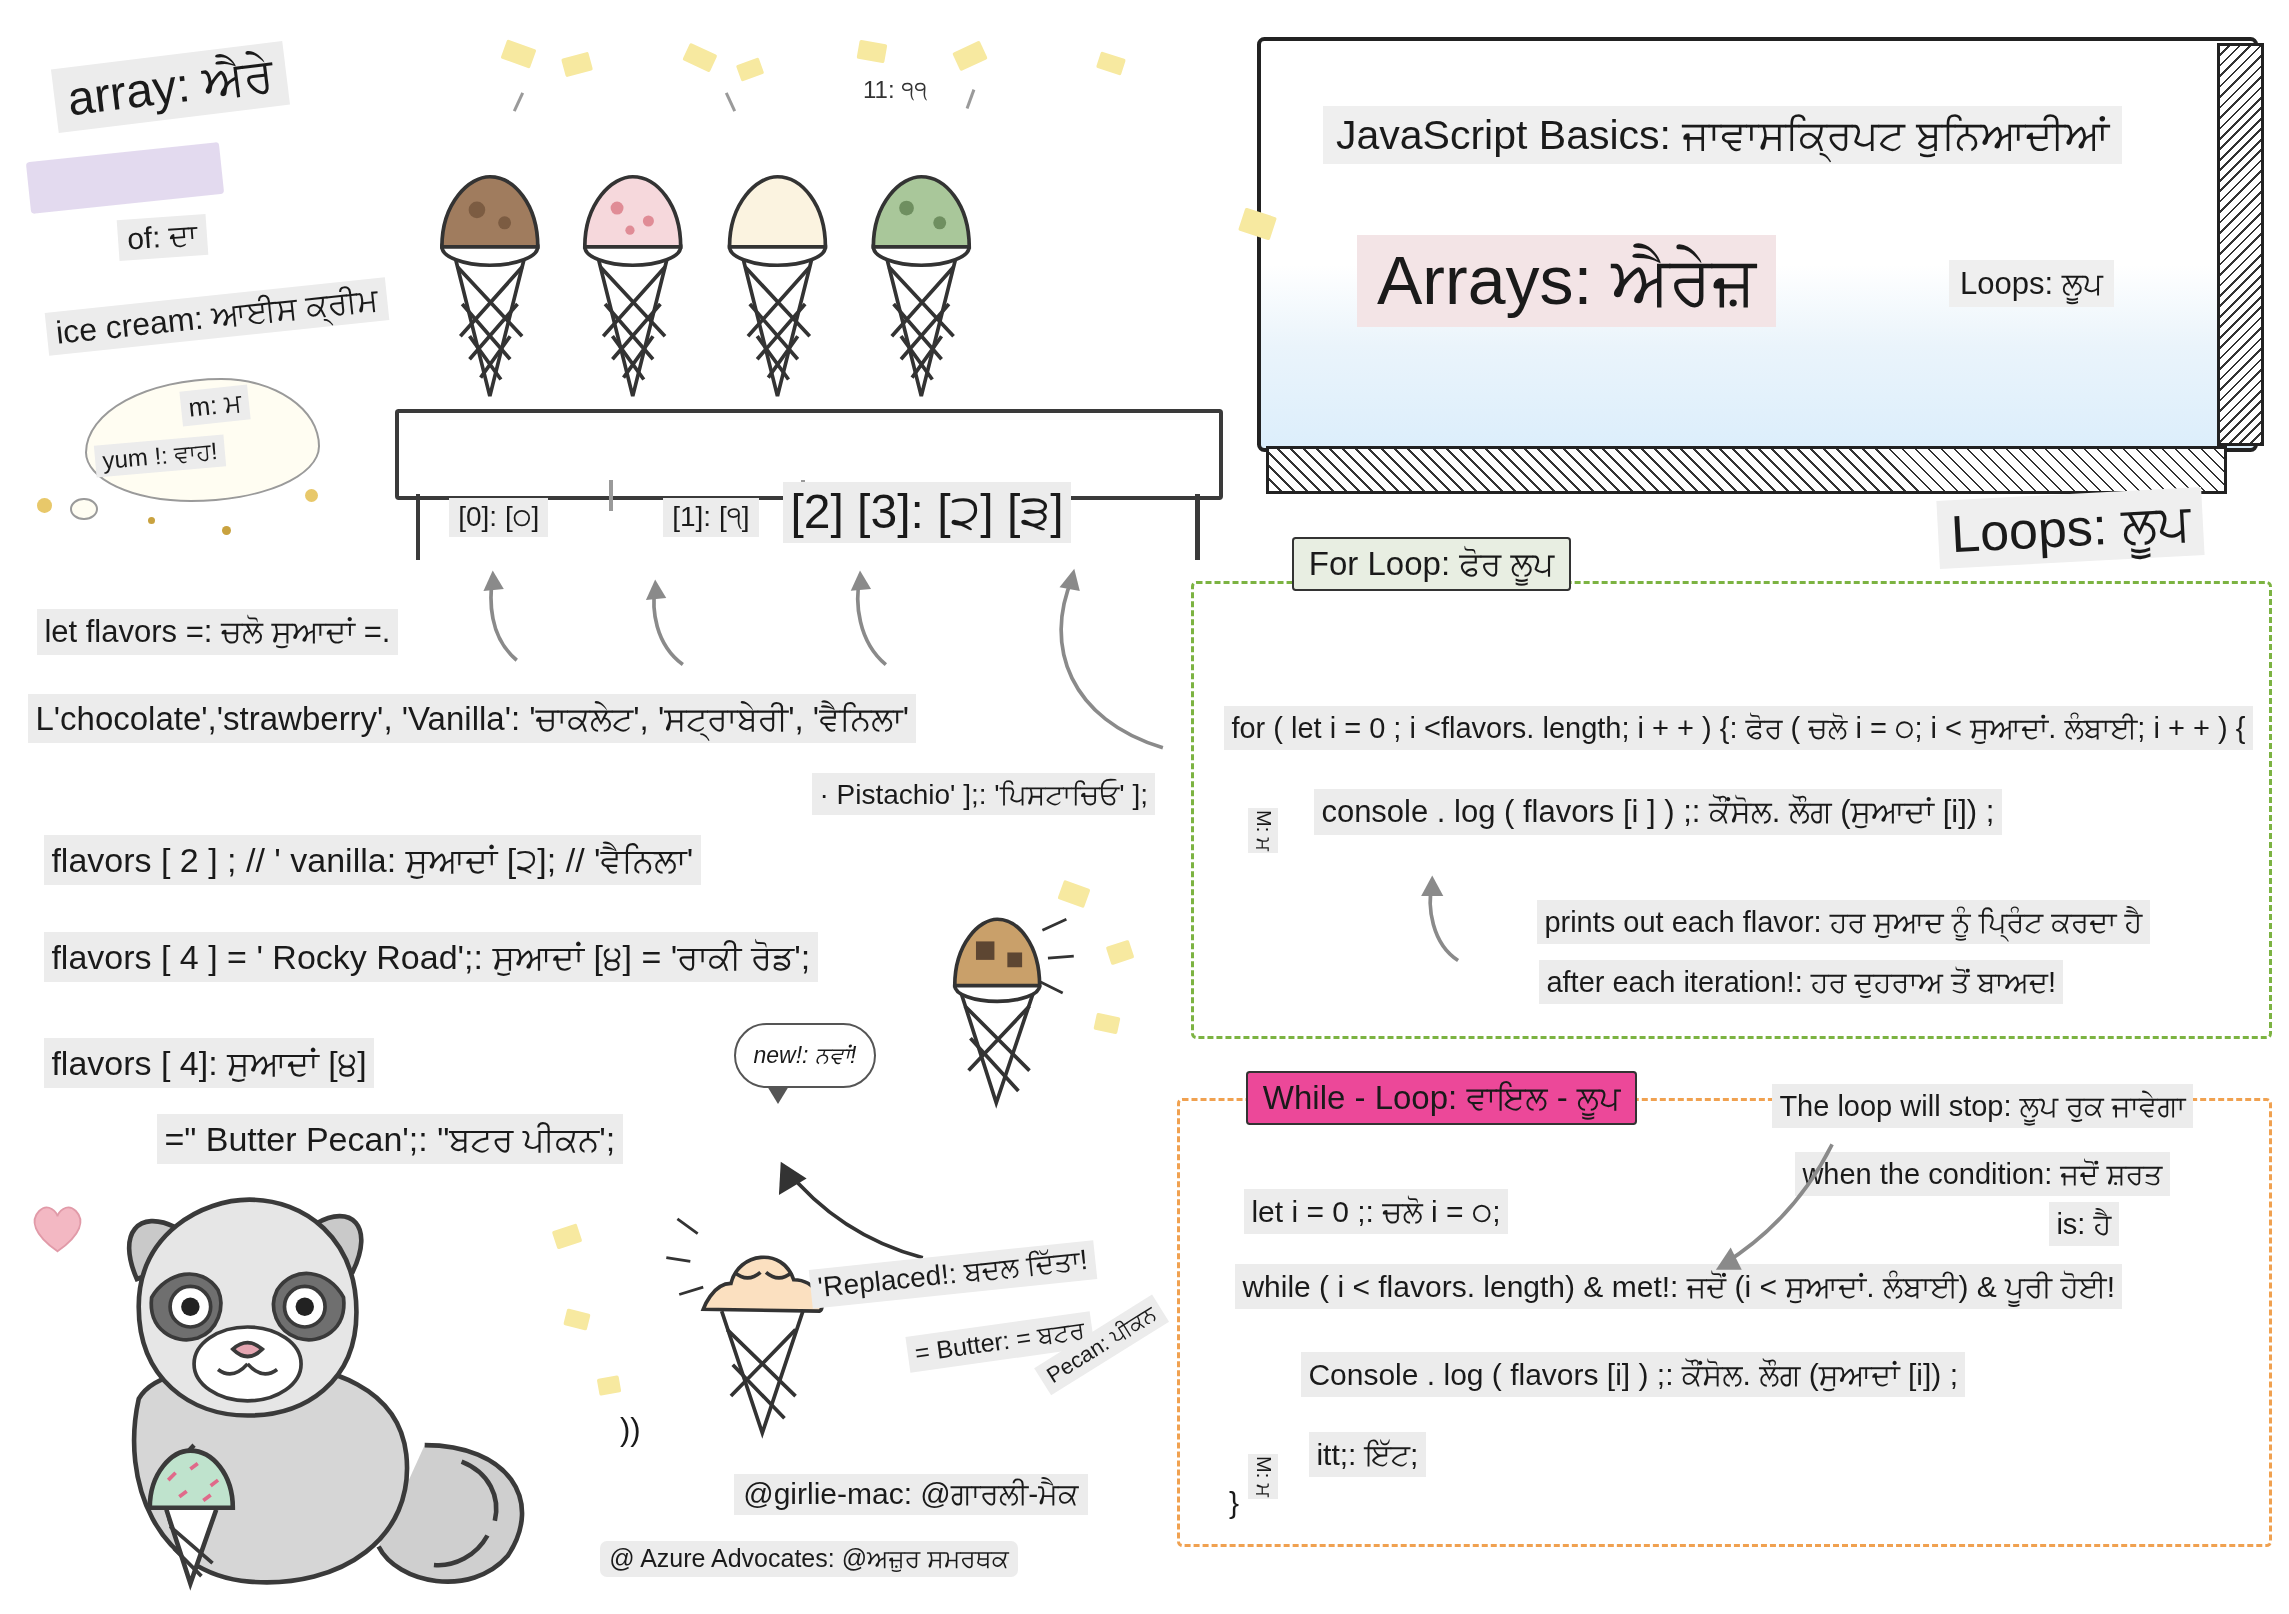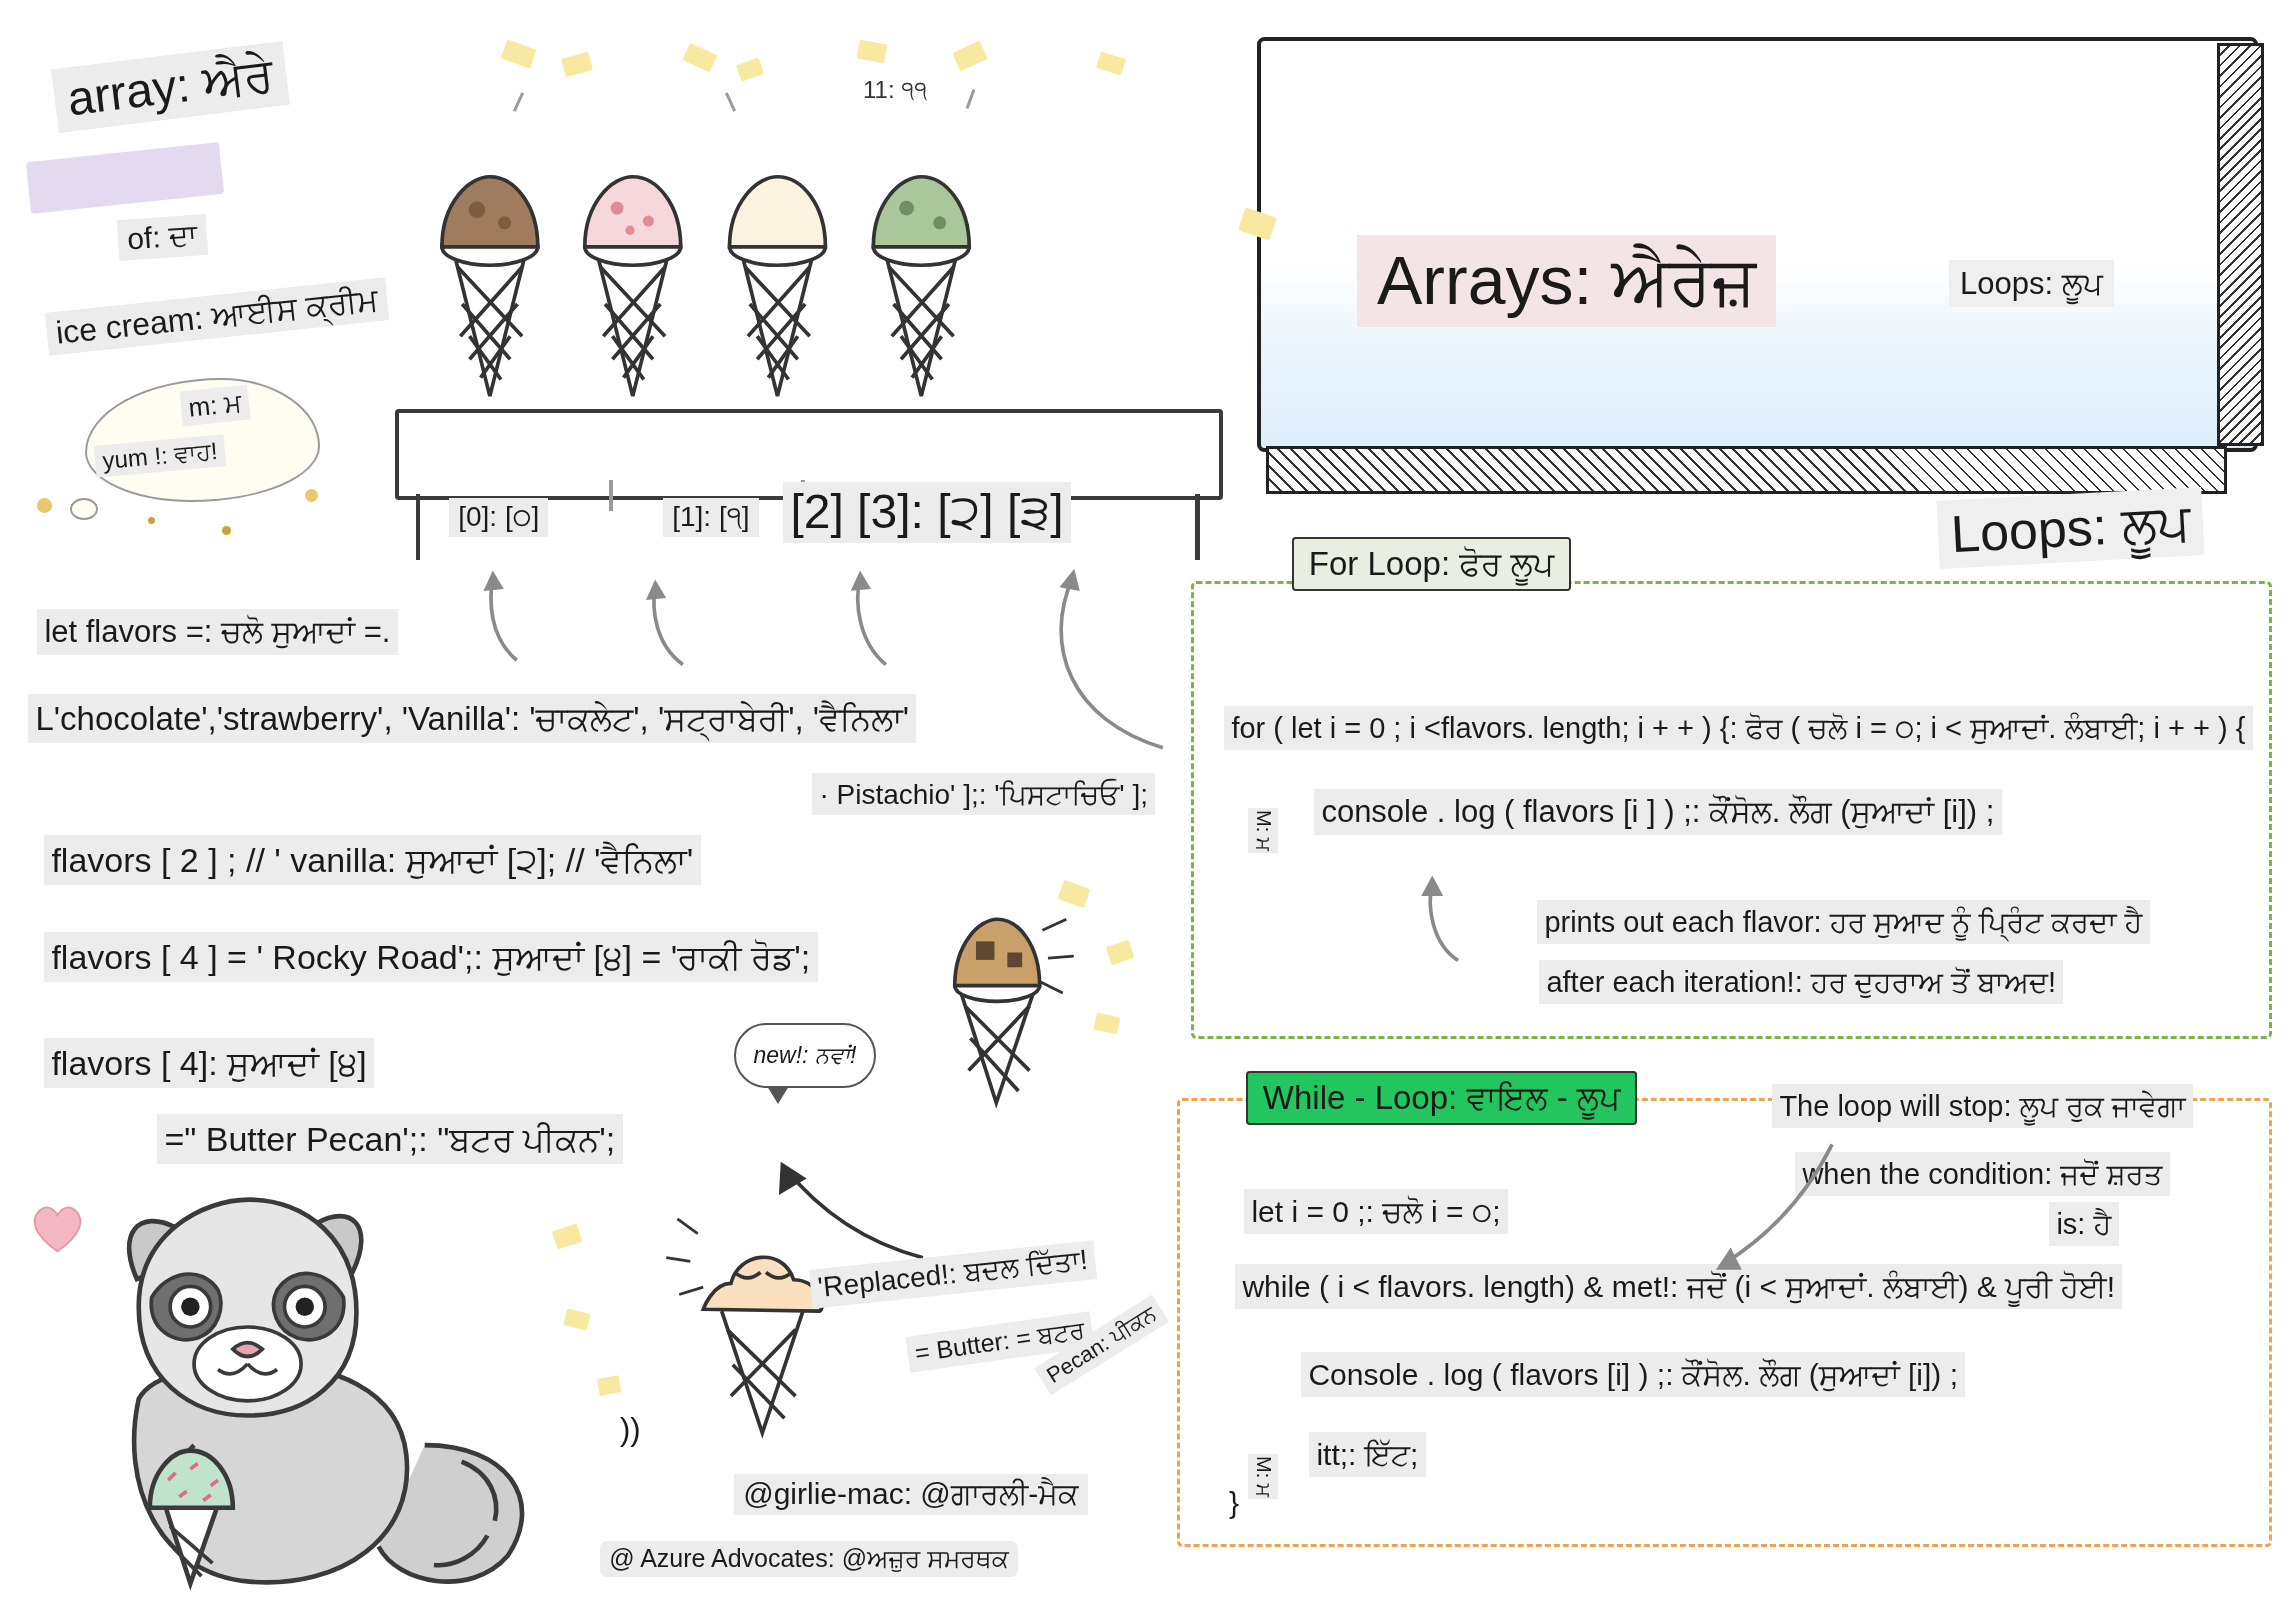--- a/index.html
+++ b/index.html
@@ -126,21 +126,21 @@
   }
   #for-tag {
     left: 1292px; top: 537px; font-size: 33px; background: #e8eee2;
     border: 2.8px solid #333; padding: 5.5px 14.8px; border-radius: 3.7px;
   }
   #while-box {
     left: 1177px; top: 1098px; width: 1089px; height: 443px;
     border: 3.7px dashed #f0a150; border-radius: 5.5px;
   }
   #while-tag {
-    left: 1246px; top: 1071px; font-size: 33px; background: #22c55e;
+    left: 1246px; top: 1071px; font-size: 33px; background: #ec4899;
     border: 2.8px solid #333; padding: 5.5px 14.8px; border-radius: 3.7px;
   }
   .rcode { position: absolute; font-size: 29px; }
   .rcode .hl { background: #ececec; padding: 3.7px 7.4px; }
 
   
   .vert {
     position: absolute; font-size: 20px; writing-mode: vertical-rl;
     background: #ececec; padding: 1.8px 3.7px;
   }
@@ -374,20 +374,21 @@
   </g>
 </svg>
 
 <div id="credit1" class="abs">@girlie-mac: @ਗਾਰਲੀ-ਮੈਕ</div>
 <div id="credit2" class="abs">@ Azure Advocates: @ਅਜ਼ੁਰ ਸਮਰਥਕ</div>
 
 <div id="title-board" class="abs">
   <div class="board-bg"></div>
   <div class="board-edge"></div>
   <div class="board-tray"></div>
+  <div class="title-line1">JavaScript Basics: ਜਾਵਾਸਕ੍ਰਿਪਟ ਬੁਨਿਆਦੀਆਂ</div>
   <div class="title-line2">Arrays: ਐਰੇਜ਼</div>
 
 </div>
 <div id="loops-tag" class="abs">Loops: ਲੂਪ</div>
 
 <div class="confetti abs" style="left:1241px;top:212px;width:33px;height:24px;transform:rotate(18deg);"></div>
 
 <div id="loops-heading" class="abs">Loops: ਲੂਪ</div>
 
 <div id="for-box" class="abs"></div>

